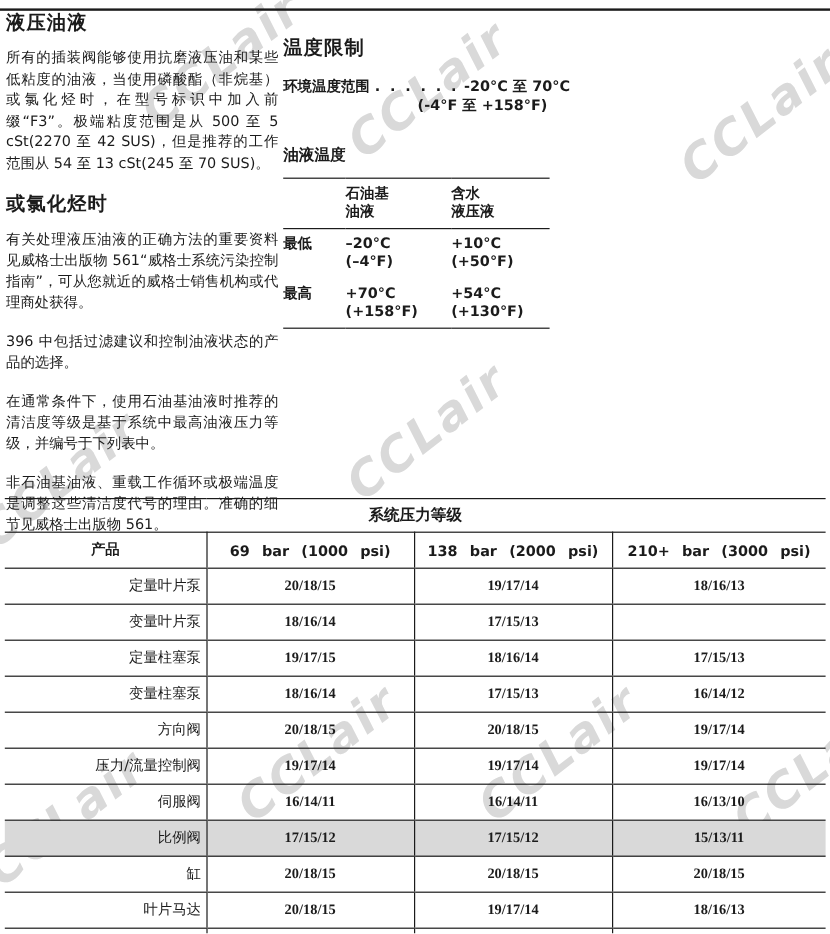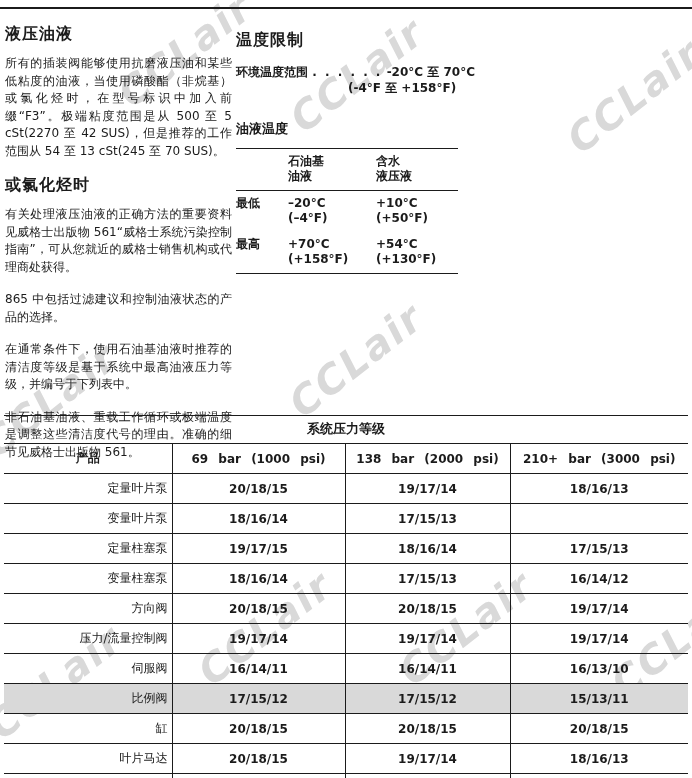--- a/index.html
+++ b/index.html
@@ -33,21 +33,21 @@
     color: #d9d9d9;
     white-space: nowrap;
     transform: translate(-50%, -50%) rotate(-38deg);
     user-select: none;
   }
   .content { position: absolute; inset: 0; z-index: 1; }
 
   
   .col-left {
     position: absolute;
-    left: 5px; top: 24px;
+    left: 5px; top: 9px;
     width: 227px;
   }
   .section-heading {
     font-size: 16px;
     font-weight: 700;
     letter-spacing: 1px;
     margin-bottom: 10px;
   }
   .body-p {
     font-size: 12px;
@@ -132,21 +132,21 @@
     word-spacing: 6px;
     border-bottom: 1px solid #1b1b1b;
   }
   .pressure-table th + th, .pressure-table td + td { border-left: 1px solid #1b1b1b; }
   .pressure-table td {
     padding: 6px 4px;
     border-bottom: 1px solid #1b1b1b;
   }
   .pressure-table tbody tr:last-child td { border-bottom: none; }
   .pressure-table td.product { text-align: right; padding-left: 6px; }
-  .pressure-table td.val { text-align: center; font-weight: 700; }
+  .pressure-table td.val { text-align: center; font-weight: 700; font-family: Liberation Serif, serif; }
   .pressure-table tr.shaded td { background: #d9d9d9; }
 </style>
 </head>
 <body>
 
 <div class="page">
   <div class="wm-layer">
       <div class="wm" style="left: 185px; top: 50px;">CCLair</div>
       <div class="wm" style="left: 357px; top: 75px;">CCLair</div>
       <div class="wm" style="left: 634px; top: 96px;">CCLair</div>
@@ -160,21 +160,21 @@
   <div class="top-rule"></div>
 
   <div class="content">
 
     <div class="col-left">
       <div class="section-heading">液压油液</div>
       <p class="body-p">所有的插装阀能够使用抗磨液压油和某些低粘度的油液，当使用磷酸酯（非烷基）或氯化烃时，在型号标识中加入前缀“F3”。极端粘度范围是从 500 至 5 cSt(2270 至 42 SUS)，但是推荐的工作范围从 54 至 13 cSt(245 至 70 SUS)。</p>
 
       <div class="section-heading gap-top">或氯化烃时</div>
       <p class="body-p">有关处理液压油液的正确方法的重要资料见威格士出版物 561“威格士系统污染控制指南”，可从您就近的威格士销售机构或代理商处获得。</p>
-      <p class="body-p">865 中包括过滤建议和控制油液状态的产品的选择。</p>
+      <p class="body-p">396 中包括过滤建议和控制油液状态的产品的选择。</p>
       <p class="body-p">在通常条件下，使用石油基油液时推荐的清洁度等级是基于系统中最高油液压力等级，并编号于下列表中。</p>
       <p class="body-p">非石油基油液、重载工作循环或极端温度是调整这些清洁度代号的理由。准确的细节见威格士出版物 561。</p>
     </div>
 
     <div class="col-right">
       <div class="section-heading">温度限制</div>
 
       <div class="ambient-line">
         <span>环境温度范围</span>
         <span class="dots">. . . . . .</span>

